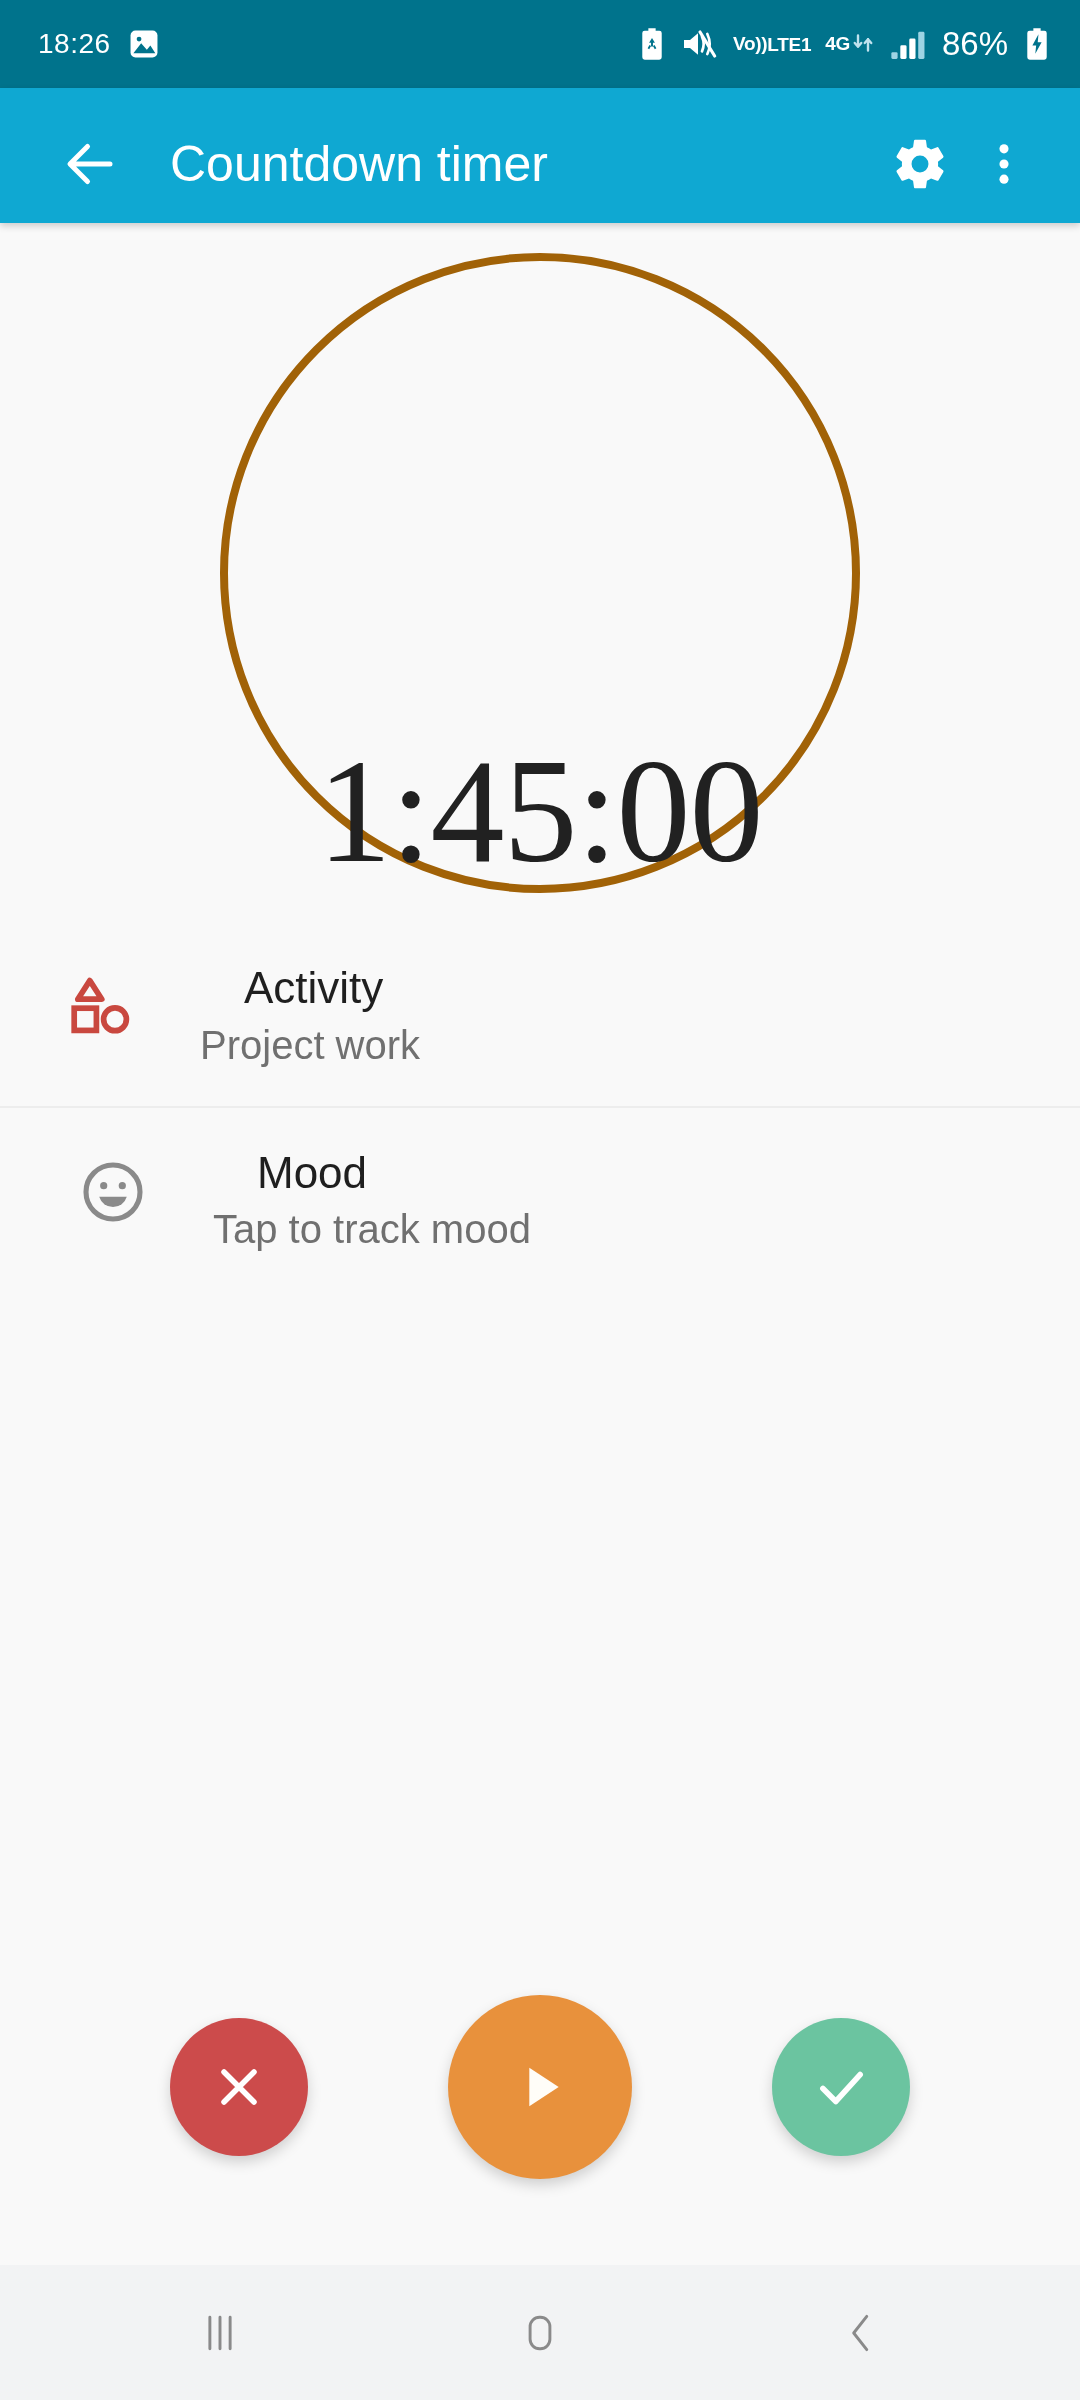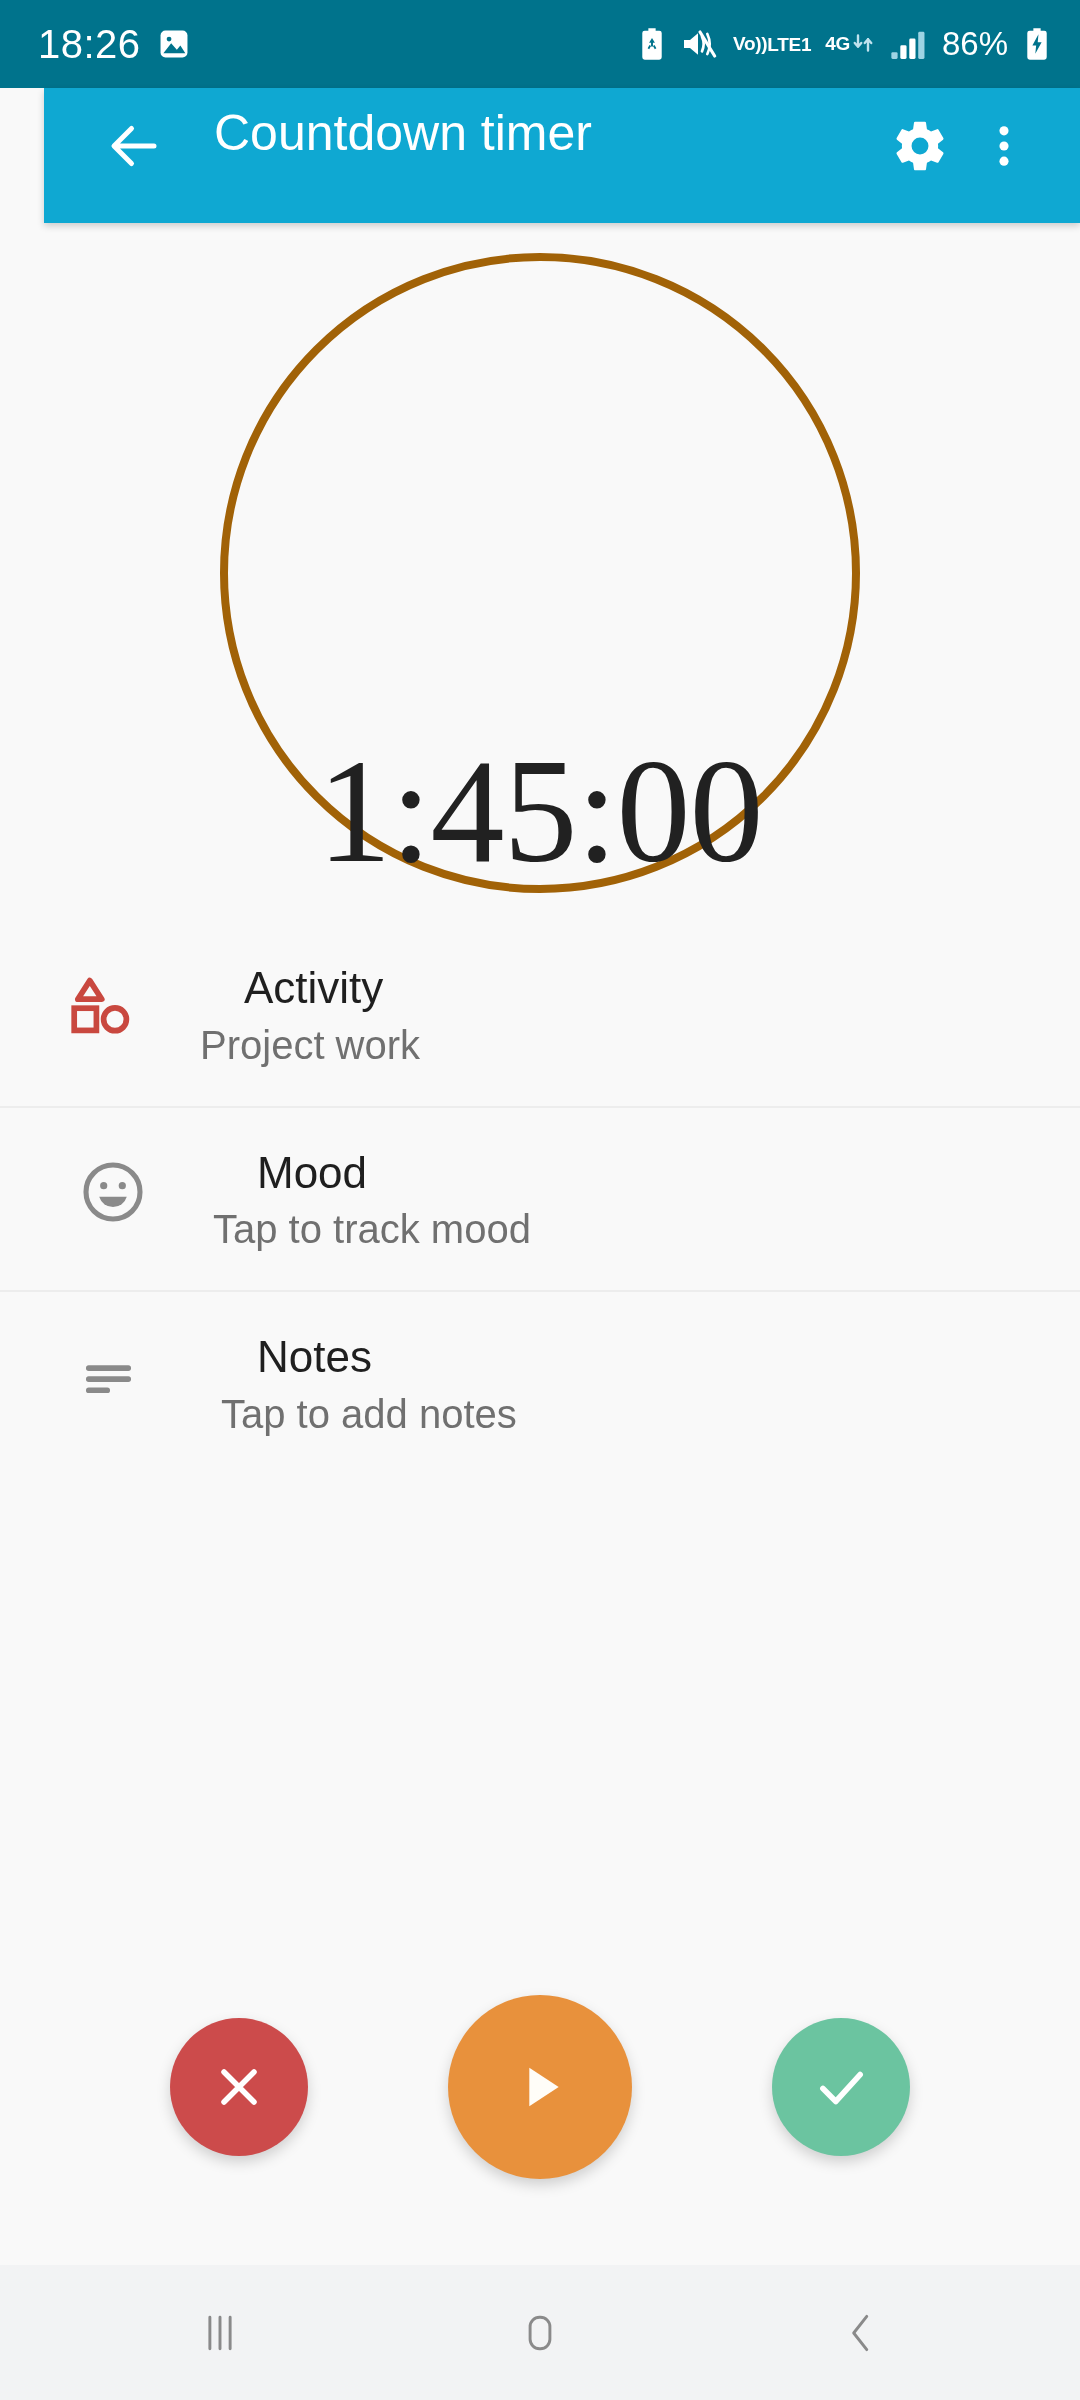--- a/index.html
+++ b/index.html
@@ -19,41 +19,41 @@
 
   
   .status-bar {
     height:88px; flex:0 0 88px;
     background:#00738c;
     display:flex; align-items:center;
     padding:0 28px 0 38px;
     color:#ffffff;
   }
   .status-left { display:flex; align-items:center; gap:16px; }
-  .status-clock { font-size:40px; letter-spacing:0.5px; font-weight:400; color:#fff; }
+  .status-clock { font-size:28px; letter-spacing:0.5px; font-weight:400; color:#fff; }
   .status-spacer { flex:1 1 auto; }
   .status-right { display:flex; align-items:center; gap:14px; }
   .sicon { display:flex; align-items:center; justify-content:center; }
   .netstack {
     display:flex; flex-direction:row; align-items:center;
     line-height:1; font-size:19px; font-weight:700; color:#fff;
     letter-spacing:-0.3px;
   }
   .netstack span:first-child { margin-bottom:2px; }
   .dualstack { display:flex; align-items:center; gap:2px; }
   .battery-pct { font-size:33px; font-weight:400; letter-spacing:0px; color:#fff; }
 
   
   .app-bar {
     height:135px; flex:0 0 135px;
     background:#0fa8d2;
-    display:flex; align-items:flex-start;
+    display:flex; align-items:center;
     padding:16px 34px 0 48px;
     box-shadow:0 3px 7px rgba(0,0,0,0.18);
-    position:relative; z-index:5;margin-left:44px;
+    position:relative; z-index:5;
   }
   .appbar-btn {
     width:84px; height:84px;
     display:flex; align-items:center; justify-content:center;
     cursor:pointer; flex:0 0 auto;
   }
   .app-title {
     flex:1 1 auto;
     font-size:50px; color:#ffffff;
     font-weight:400;
@@ -275,33 +275,20 @@
             <circle cx="15.1" cy="9.9" r="1.2" fill="#8a8a8a"></circle>
             <path d="M7.4 13.6 a4.8 4.8 0 0 0 9.2 0 z" fill="#8a8a8a"></path>
           </svg>
         </div>
         <div class="row-text">
           <div class="row-title">Mood</div>
           <div class="row-sub">Tap to track mood</div>
         </div>
       </div>
 
-      <div class="row">
-        <div class="row-icon">
-          <svg width="72" height="72" viewBox="0 0 24 24">
-            <rect x="3" y="8.4" width="15" height="1.9" rx="0.9" fill="#8a8a8a"></rect>
-            <rect x="3" y="12.1" width="15" height="1.9" rx="0.9" fill="#8a8a8a"></rect>
-            <rect x="3" y="15.8" width="8" height="1.9" rx="0.9" fill="#8a8a8a"></rect>
-          </svg>
-        </div>
-        <div class="row-text">
-          <div class="row-title">Notes</div>
-          <div class="row-sub indented">Tap to add notes</div>
-        </div>
-      </div>
 
     </div>
 
     <div class="filler"></div>
 
     <div class="actions">
       <div class="fab fab-small" style="background:#cc4b4b;">
         <svg width="60" height="60" viewBox="0 0 24 24">
           <path d="M6 6 L18 18 M18 6 L6 18" stroke="#ffffff" stroke-width="2.2" stroke-linecap="round"></path>
         </svg>

